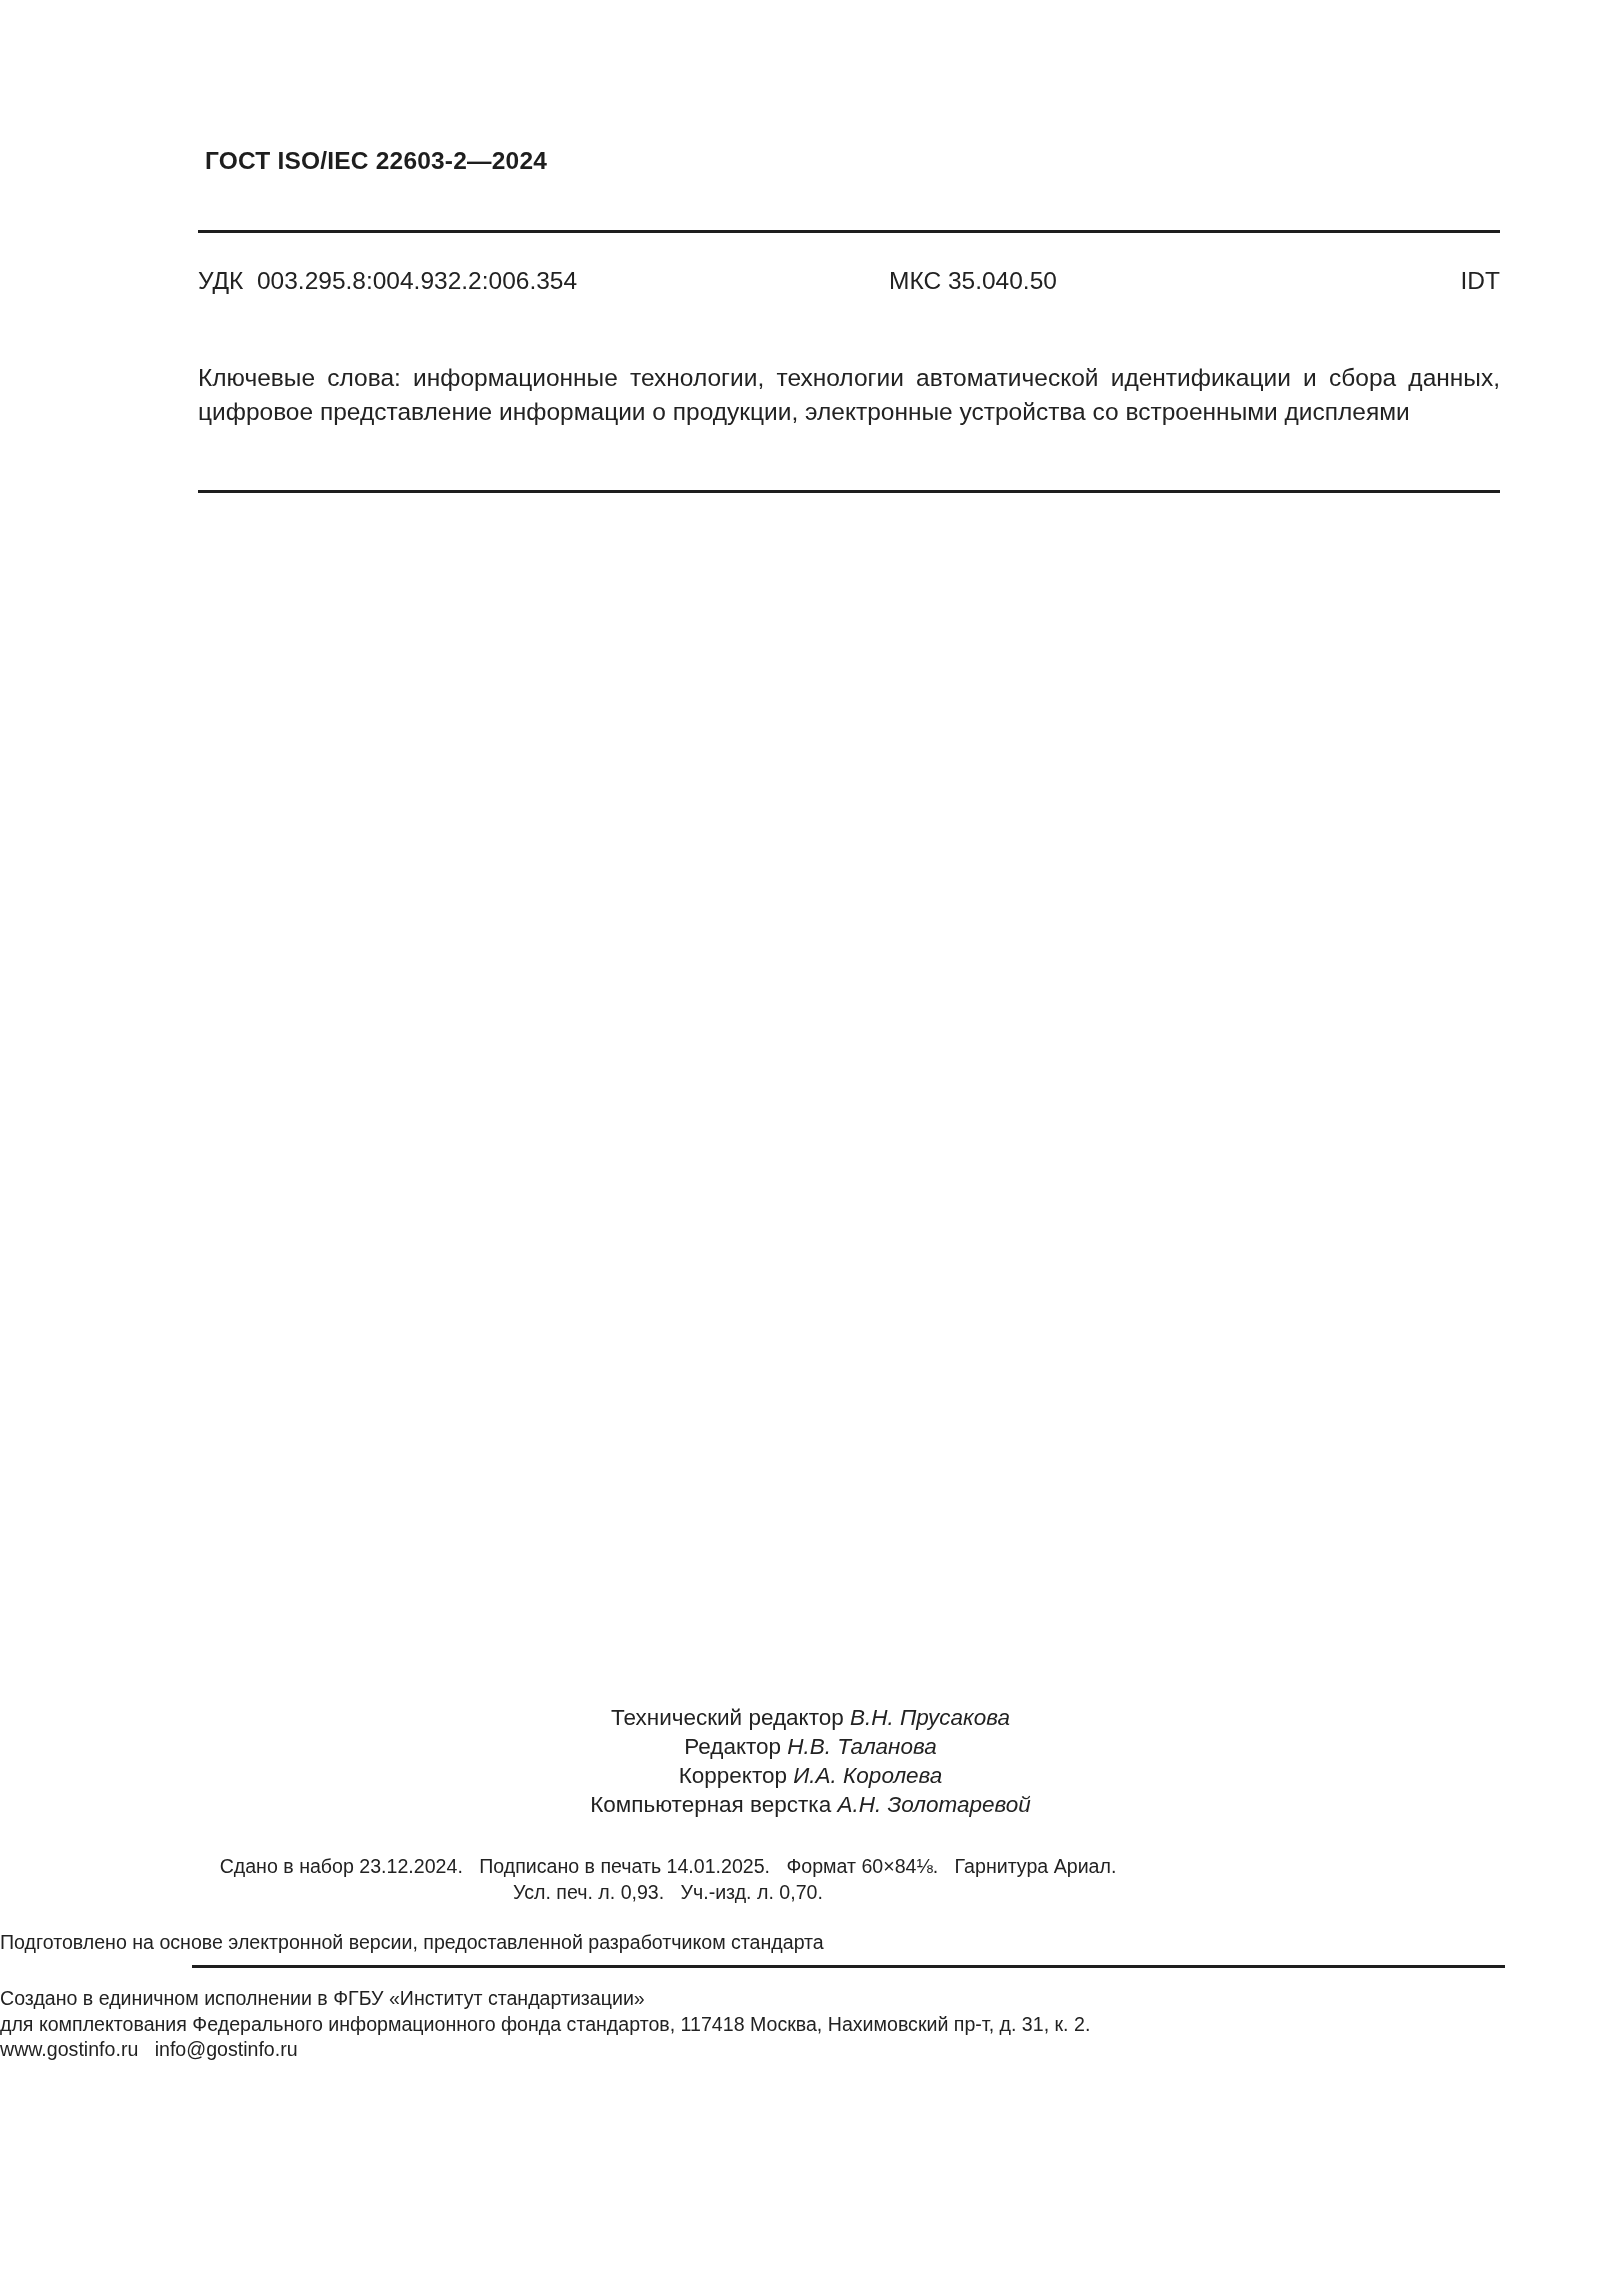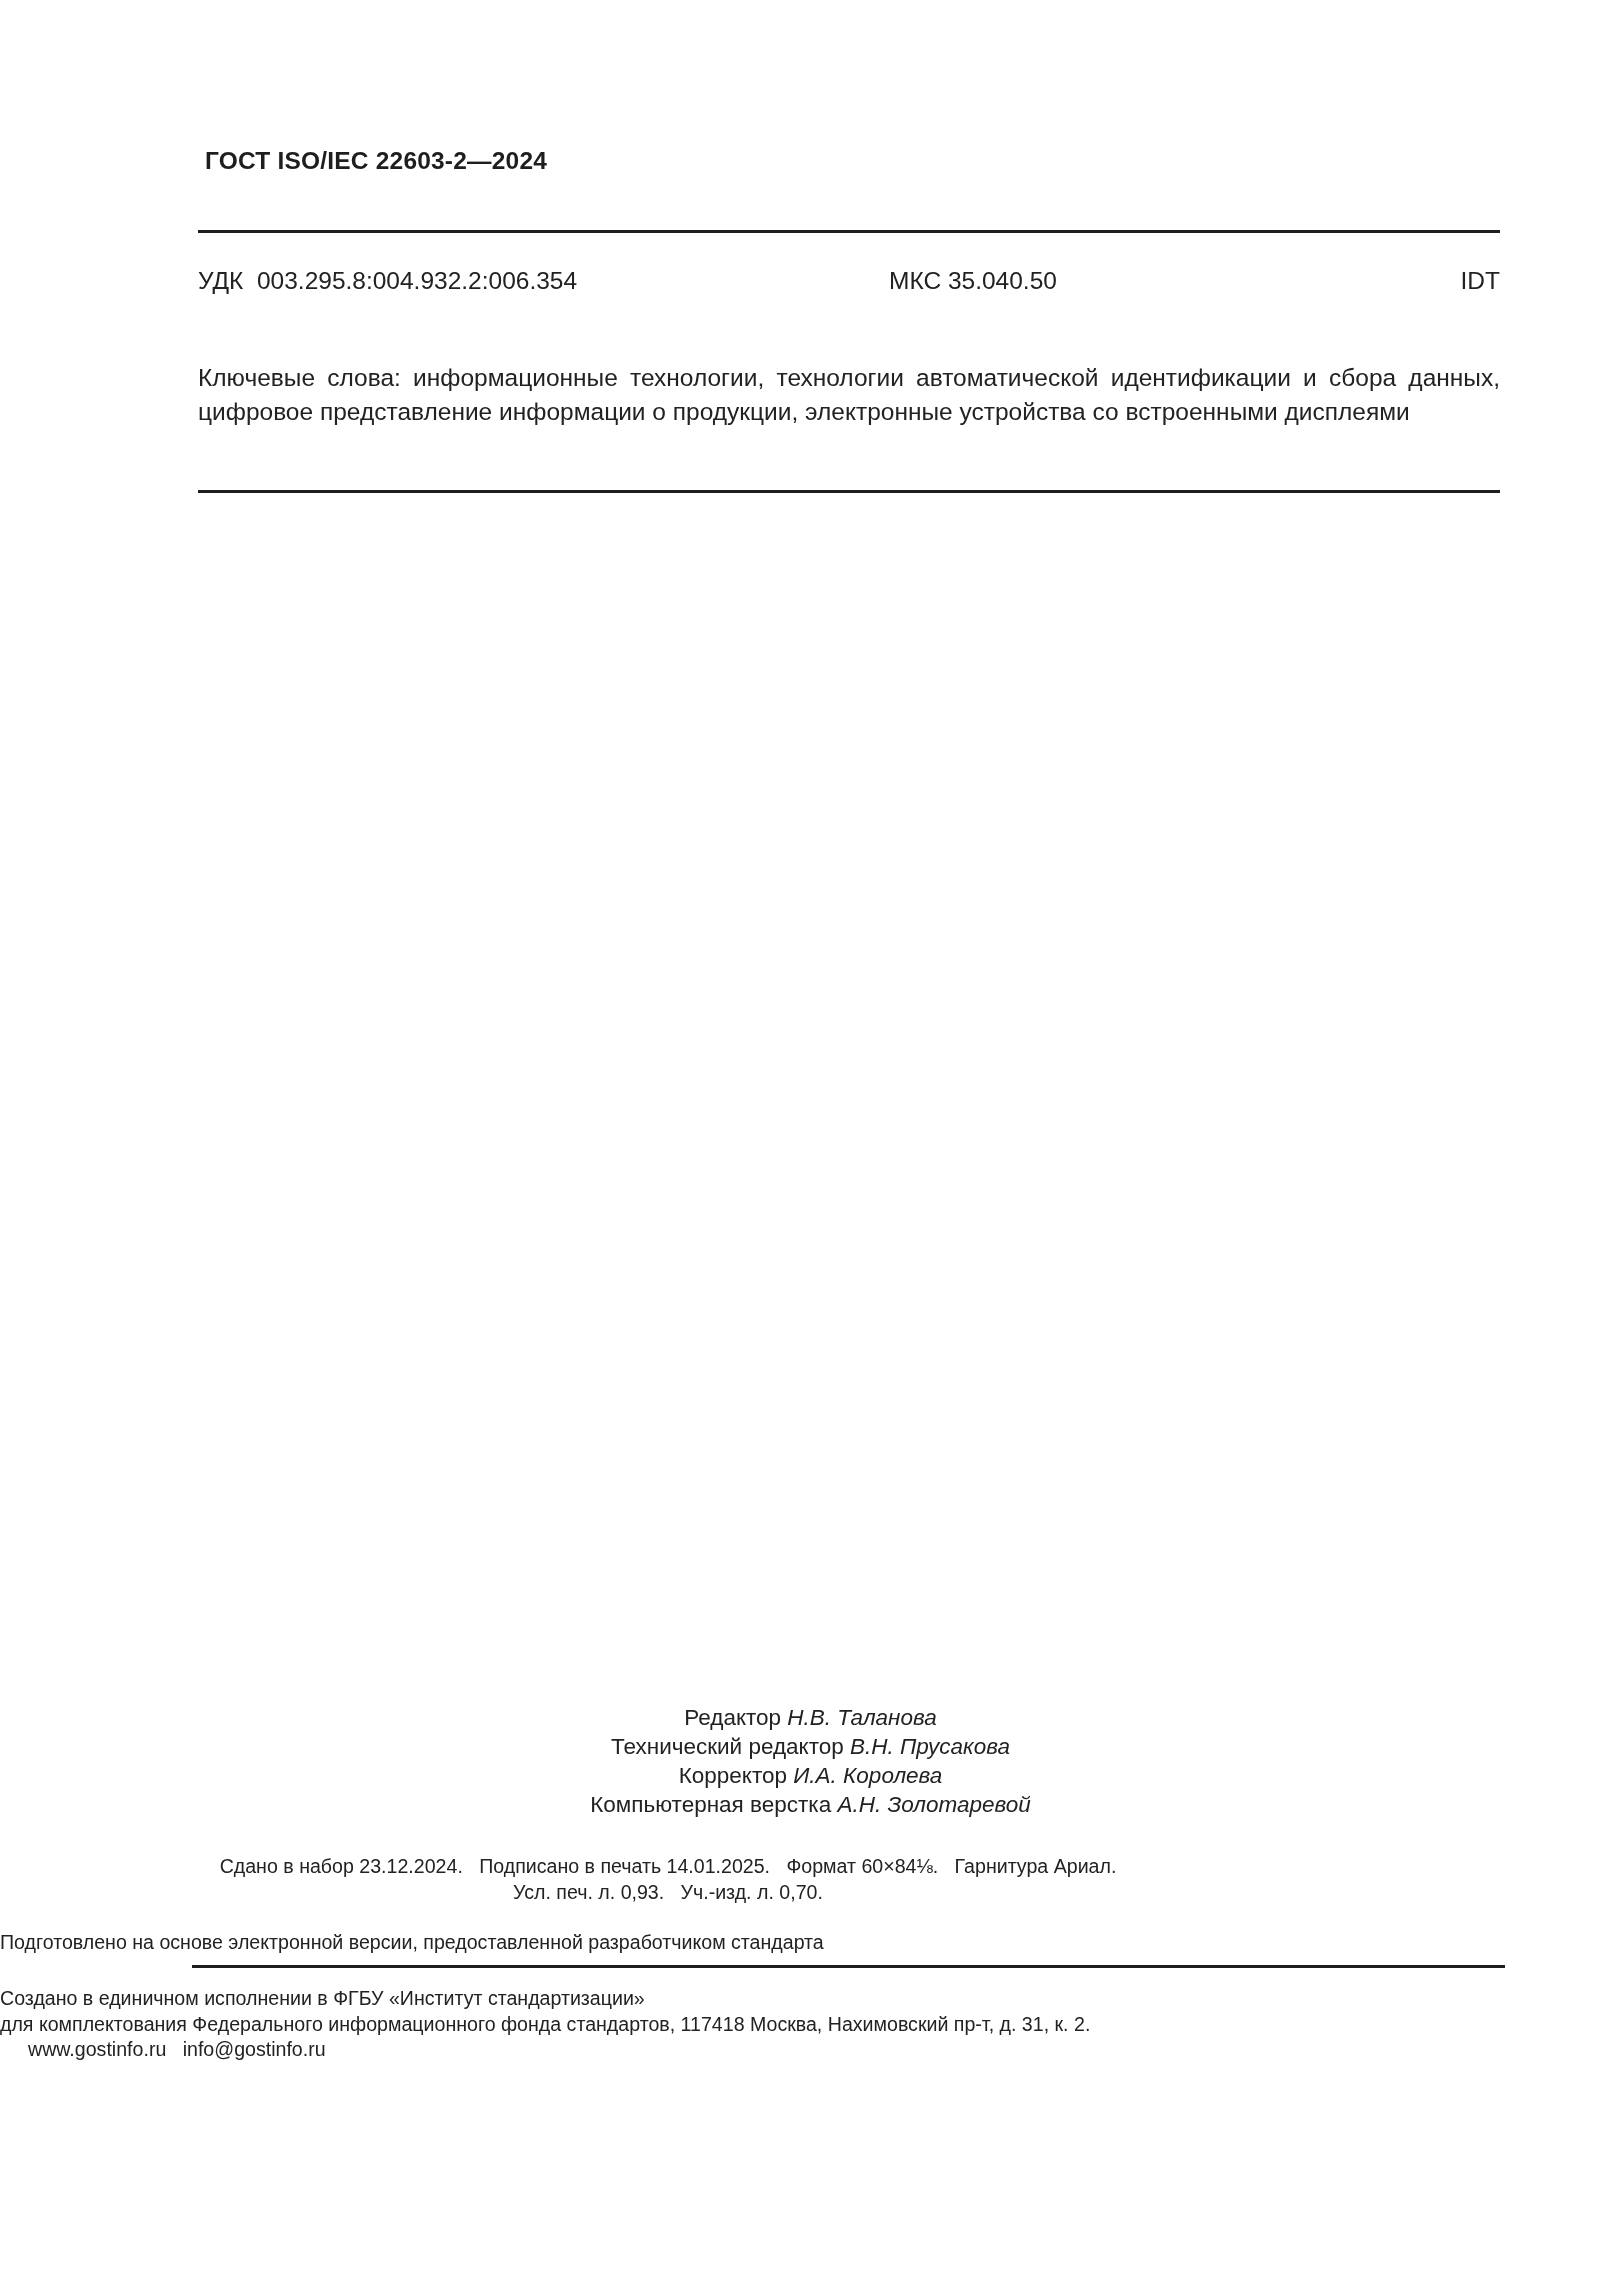--- a/index.html
+++ b/index.html
@@ -95,47 +95,47 @@
     .publisher {
       position: absolute;
       left: 0;
       top: 1986px;
       width: 1621px;
       text-align: left;
       font-size: 19.6px;
       line-height: 25.5px;
       color: #222;
     }
-    .publisher .contacts { white-space: pre; padding-left: 28px; }
+    .publisher .contacts { white-space: pre; }
   </style>
 </head>
 <body>
 
 <div class="header-title">ГОСТ ISO/IEC 22603-2—2024</div>
 
 <div class="rule rule-top"></div>
 
 <div class="class-row">
   <span class="udk">УДК  003.295.8:004.932.2:006.354</span>
   <span class="mks">МКС 35.040.50</span>
   <span class="idt">IDT</span>
 </div>
 
 <div class="keywords">Ключевые слова:  информационные технологии, технологии автоматической идентификации и сбора данных, цифровое представление информации о продукции, электронные устройства со встроенными дисплеями</div>
 
 <div class="rule rule-mid"></div>
 
 <div class="credits">
   <div>
+    <span>Технический редактор</span>
+    <span class="person">В.Н. Прусакова</span>
+  </div>
+  <div>
     <span>Редактор</span>
     <span class="person">Н.В. Таланова</span>
-  </div>
-  <div>
-    <span>Технический редактор</span>
-    <span class="person">В.Н. Прусакова</span>
   </div>
   <div>
     <span>Корректор</span>
     <span class="person">И.А. Королева</span>
   </div>
   <div>
     <span>Компьютерная верстка</span>
     <span class="person">А.Н. Золотаревой</span>
   </div>
 </div>

